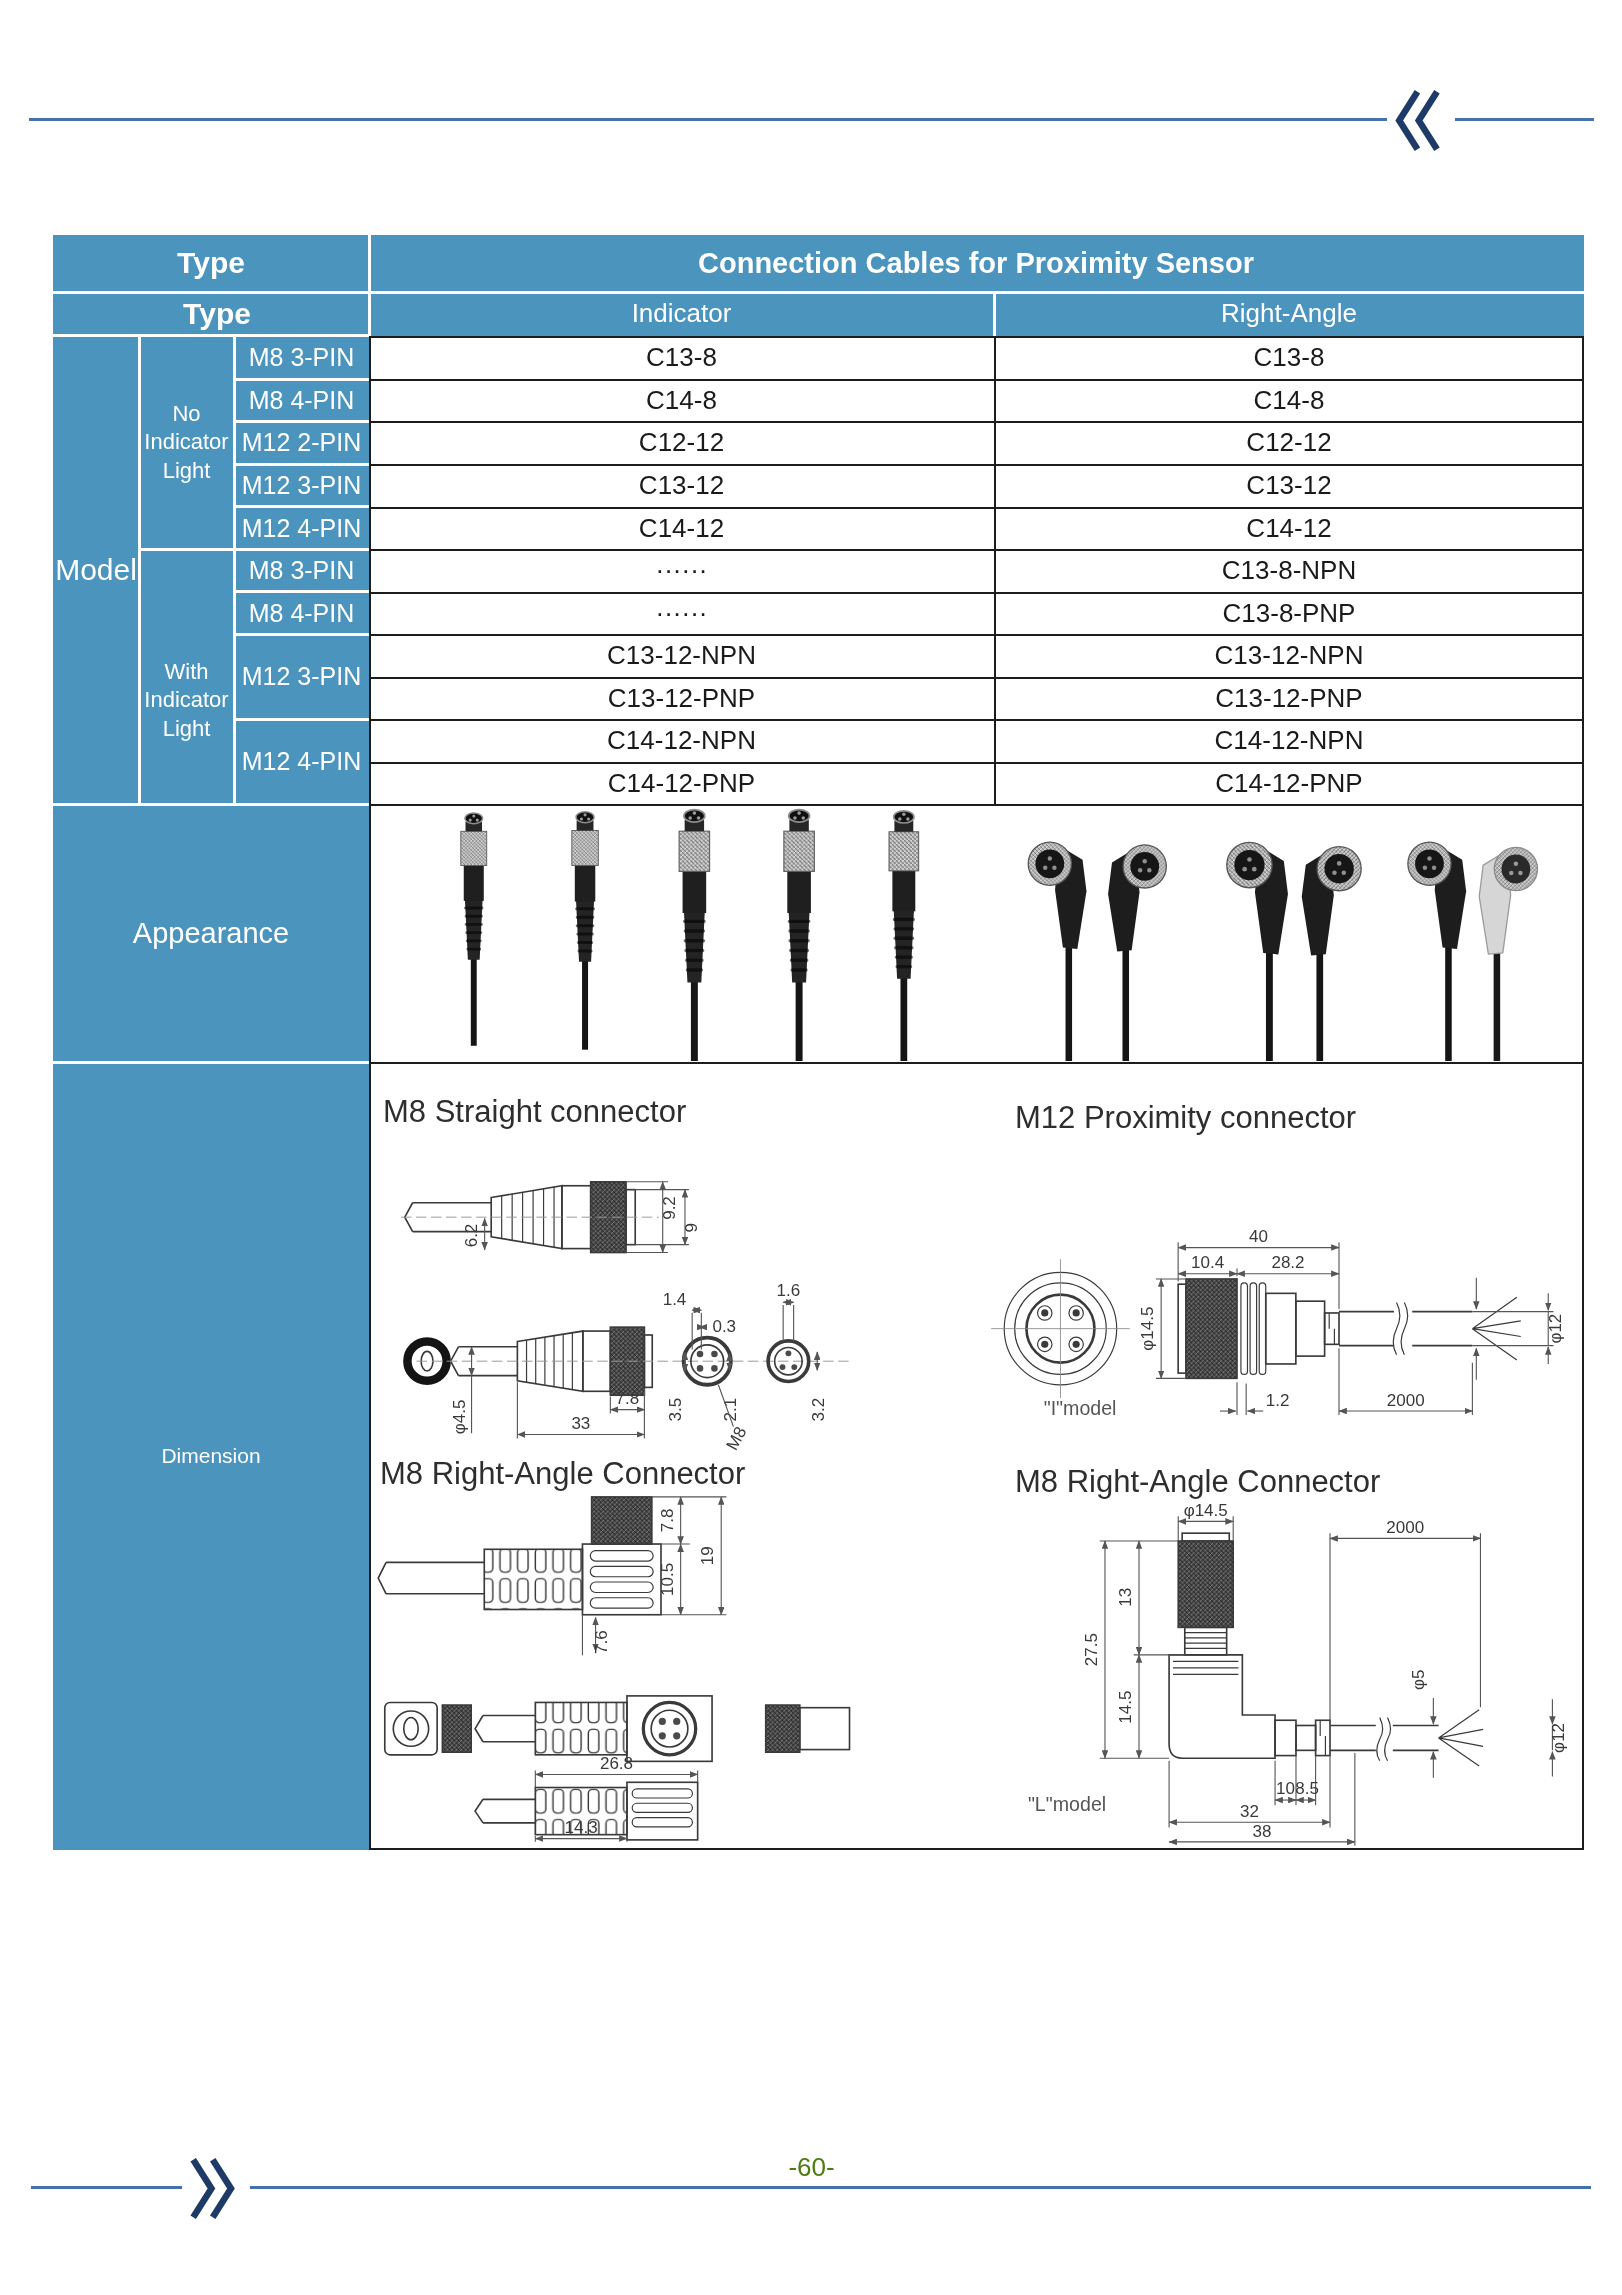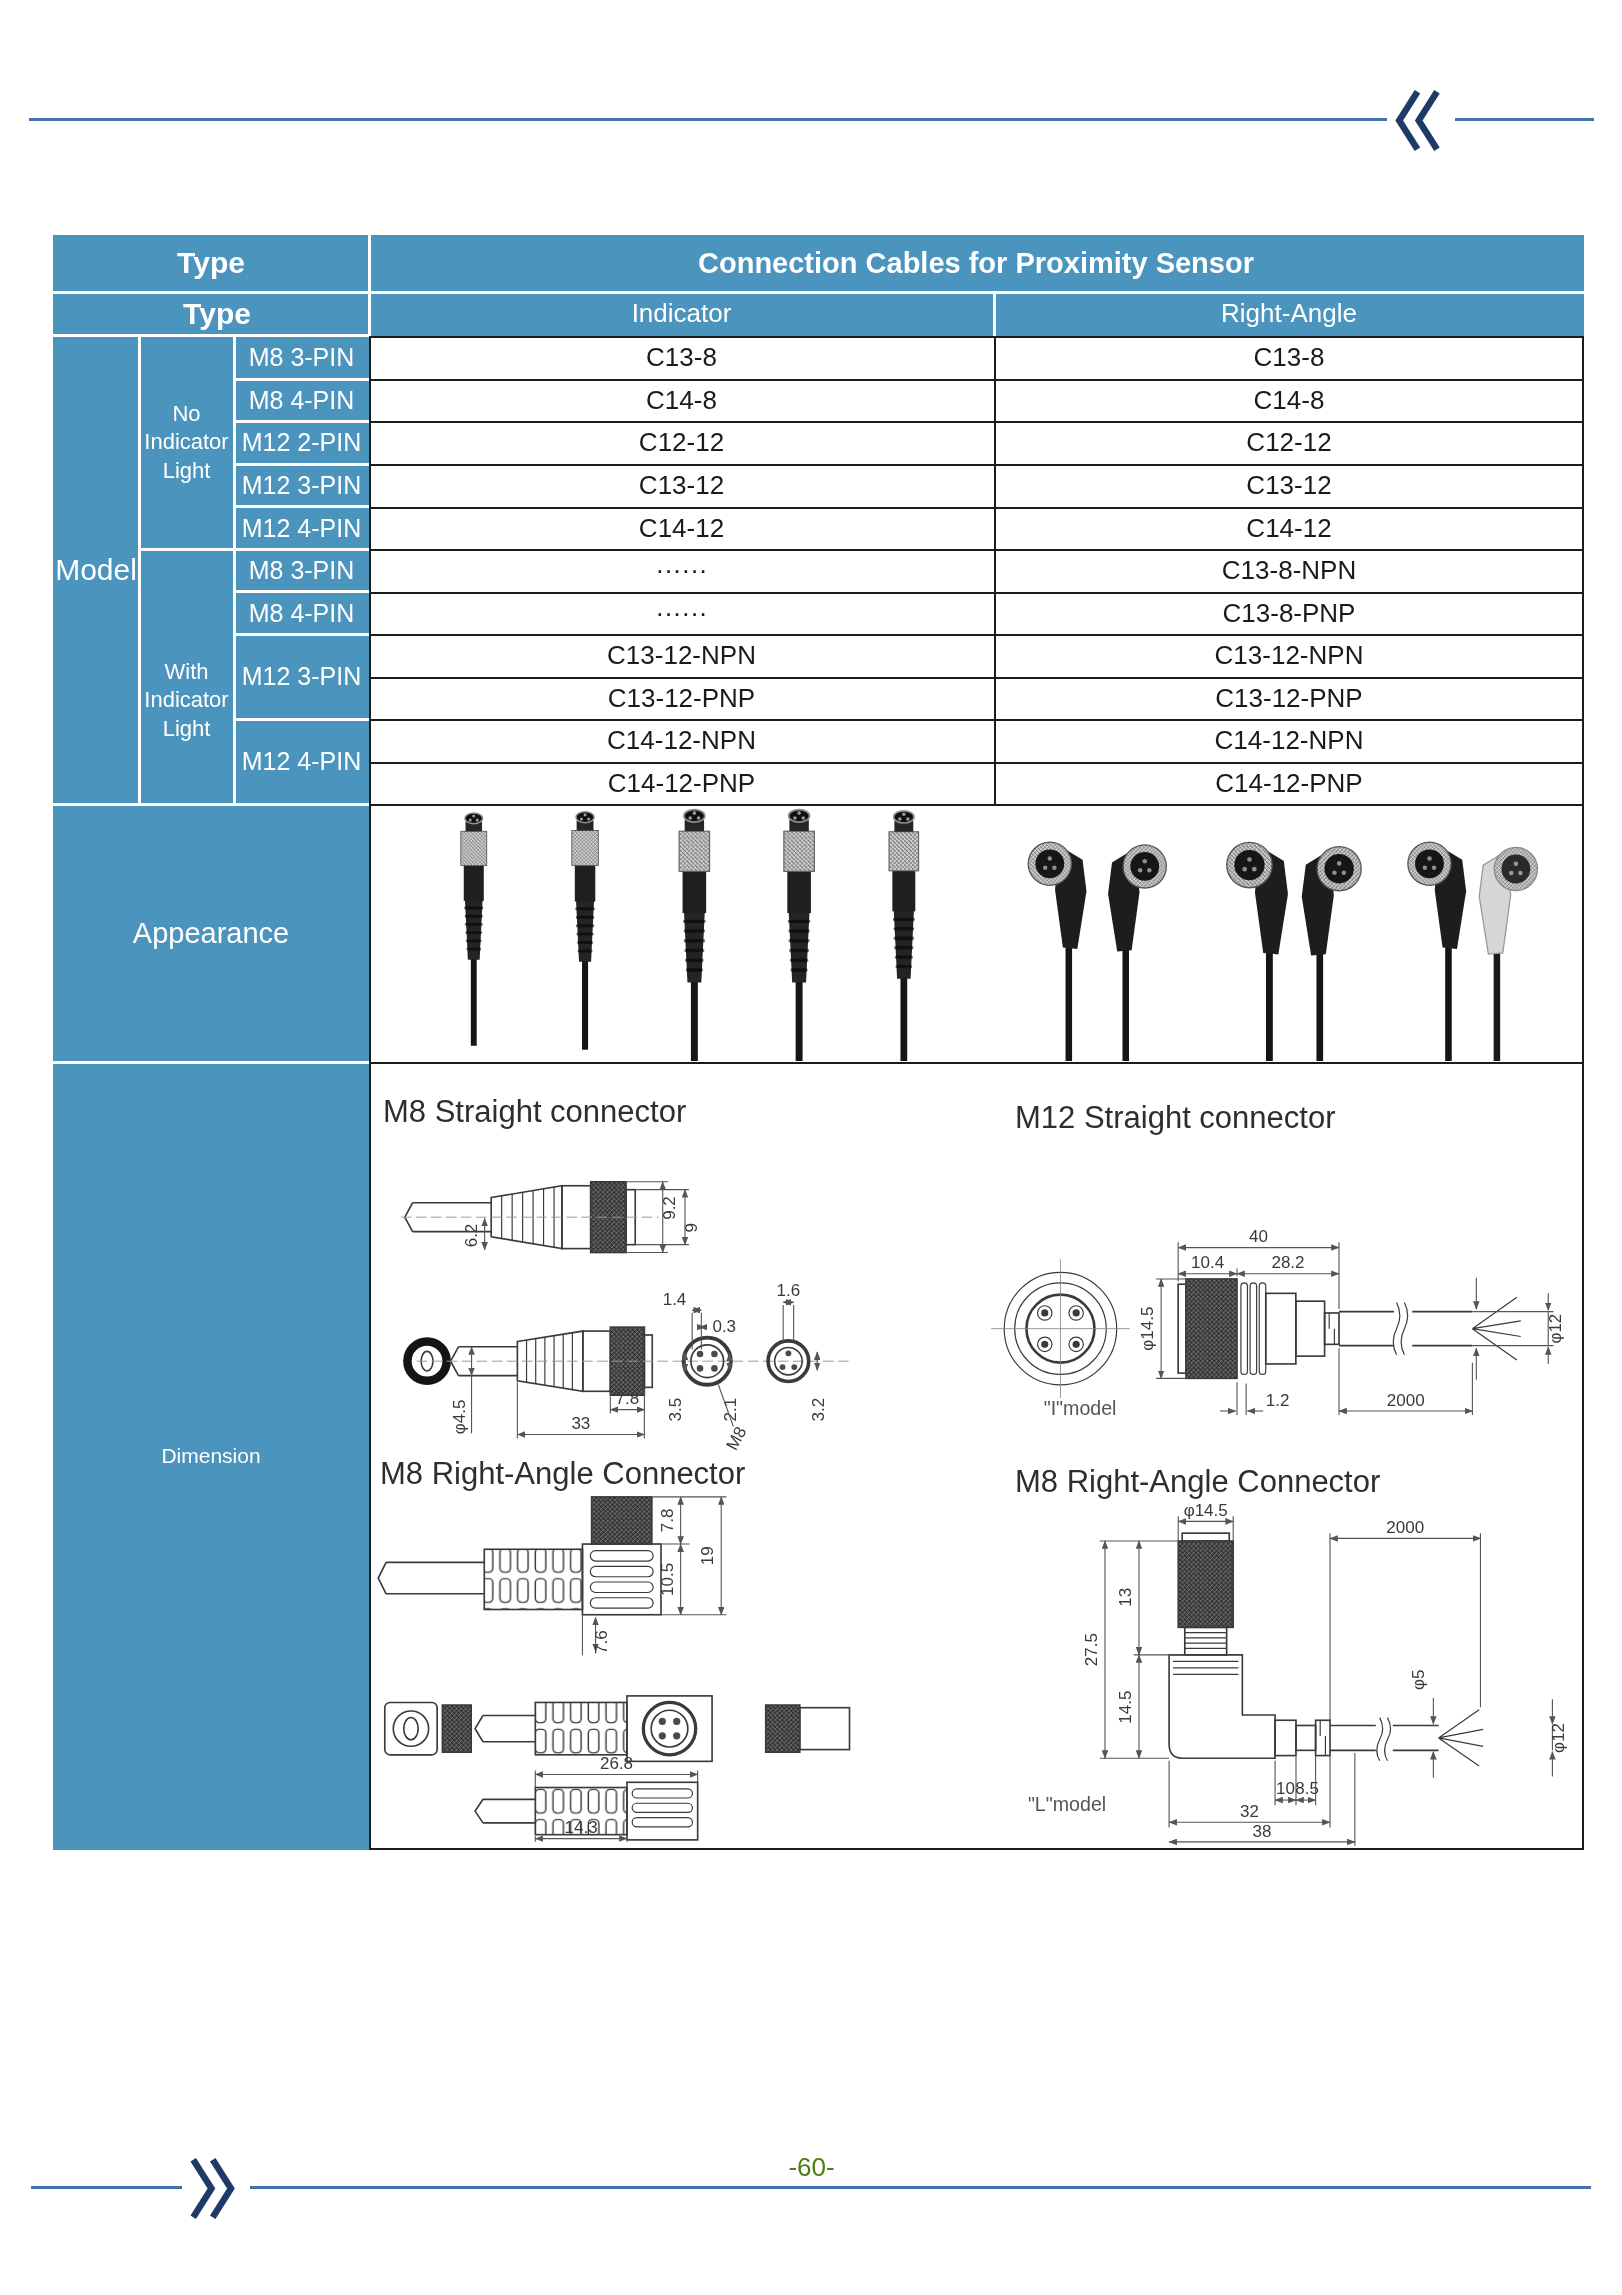--- a/index.html
+++ b/index.html
@@ -174,21 +174,21 @@
         <polygon points="14,50 50,72 56,120 42,208 20,206 8,118" fill="#d6d6d6" stroke="#9b9b9b" stroke-width="2"></polygon>
         <circle cx="0" cy="78" r="33" fill="url(#ks)" stroke="#8a8a8a" stroke-width="2"></circle>
         <circle cx="0" cy="78" r="22" fill="#2a2a2a"></circle>
         <circle cx="0" cy="70" r="3.4" fill="#999"></circle>
           <circle cx="-7" cy="84" r="3.4" fill="#999"></circle>
           <circle cx="7" cy="84" r="3.4" fill="#999"></circle>
       </g>
     </svg>
 
     <div class="title" style="left:330px;top:859px;">M8 Straight connector</div>
-    <div class="title" style="left:962px;top:865px;">M12 Straight connector</div>
+    <div class="title" style="left:962px;top:865px;">M12 Proximity connector</div>
     <div class="title" style="left:327px;top:1221px;">M8 Right-Angle Connector</div>
     <div class="title" style="left:962px;top:1229px;">M8 Right-Angle Connector</div>
 
     <svg class="abs" style="left:340px;top:910px;" width="563" height="308" viewBox="0 0 860 470">
       <defs>
         <marker id="a1" markerWidth="13" markerHeight="10" refX="12" refY="5" orient="auto-start-reverse" markerUnits="userSpaceOnUse">
           <path d="M0,0 L13,5 L0,10 z" fill="#555"></path>
         </marker>
         <pattern id="k1" width="7" height="7" patternUnits="userSpaceOnUse">
           <rect width="7" height="7" fill="#474747"></rect>

